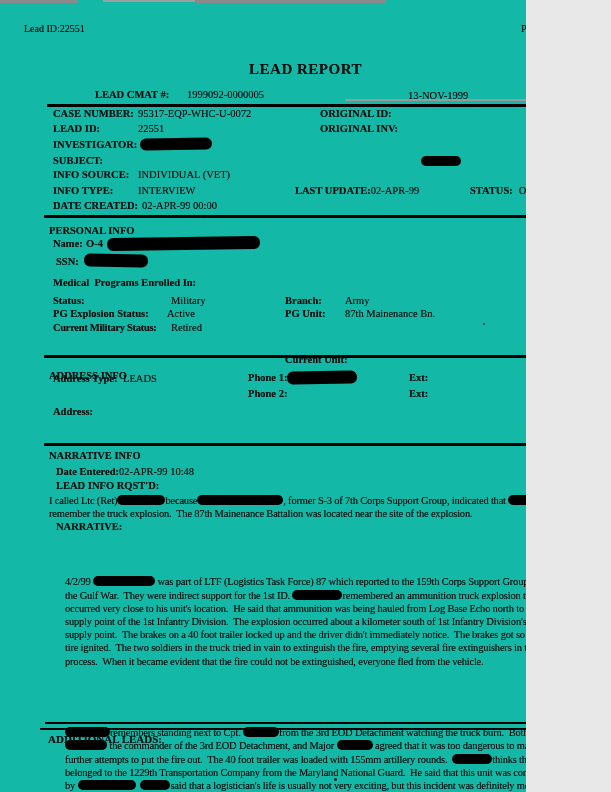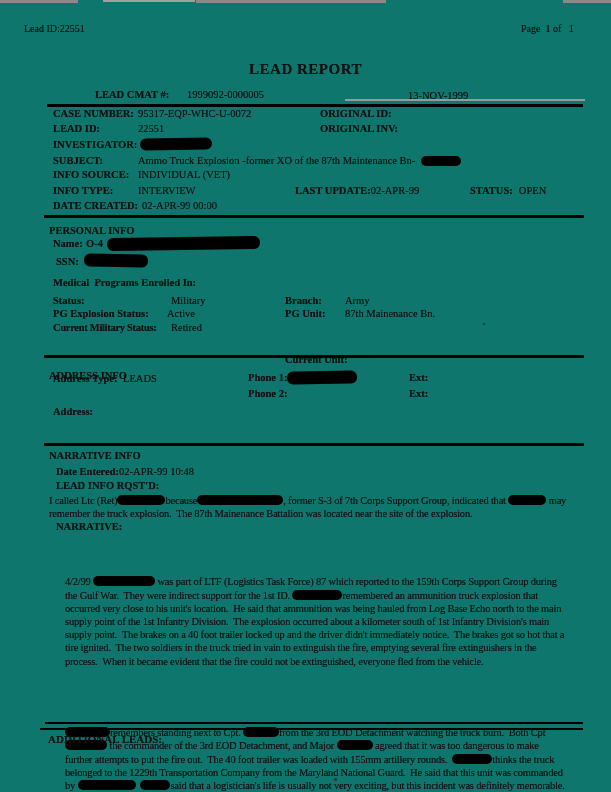--- a/index.html
+++ b/index.html
@@ -1,17 +1,17 @@
 <!DOCTYPE html>
 <html><head>
 <meta charset="utf-8">
 <style>
   html,body{margin:0;padding:0;background:#e8e8e8;}
   .page{
-    position:relative;width:611px;height:792px;background:#0f766e;overflow:hidden;
+    position:relative;width:526px;height:792px;background:#14b8a6;overflow:hidden;
     font-family:"Liberation Serif", serif;color:#101010;
     text-shadow:0 0 .4px rgba(0,0,0,.5);
   }
   .abs{position:absolute;white-space:pre;font-size:10.5px;line-height:12px;}
   .b{font-weight:bold;}
   .tight{letter-spacing:-.3px;}
   .small{font-size:10px;}
   .title{font-size:15px;font-weight:bold;letter-spacing:.5px;text-align:center;width:611px;}
   .rule{position:absolute;background:#000;}
   .grayrule{position:absolute;background:#9a9a9a;}
@@ -51,21 +51,20 @@
   <div class="abs b" style="left:320px;top:108px;">ORIGINAL ID:</div>
 
   <div class="abs b" style="left:53px;top:123px;">LEAD ID:</div>
   <div class="abs" style="left:138px;top:123px;">22551</div>
   <div class="abs b" style="left:320px;top:123px;">ORIGINAL INV:</div>
 
   <div class="abs b" style="left:53px;top:139px;">INVESTIGATOR:</div>
   <div class="blob" style="left:140px;top:138px;width:72px;height:12px;transform:rotate(-1deg);"></div>
 
   <div class="abs b" style="left:53px;top:155px;">SUBJECT:</div>
-  <div class="abs" style="left:138px;top:155px;">Ammo Truck Explosion -former XO of the 87th Maintenance Bn-</div>
   <div class="blob" style="left:421px;top:156px;width:40px;height:10px;"></div>
 
   <div class="abs b" style="left:53px;top:169px;">INFO SOURCE:</div>
   <div class="abs" style="left:138px;top:169px;">INDIVIDUAL (VET)</div>
 
   <div class="abs b" style="left:53px;top:185px;">INFO TYPE:</div>
   <div class="abs" style="left:138px;top:185px;">INTERVIEW</div>
   <div class="abs" style="left:295px;top:185px;"><span class="b">LAST UPDATE:</span><span>02-APR-99</span></div>
   <div class="abs" style="left:470px;top:185px;"><span class="b">STATUS:</span><span style="margin-left:6px;">OPEN</span></div>
 

